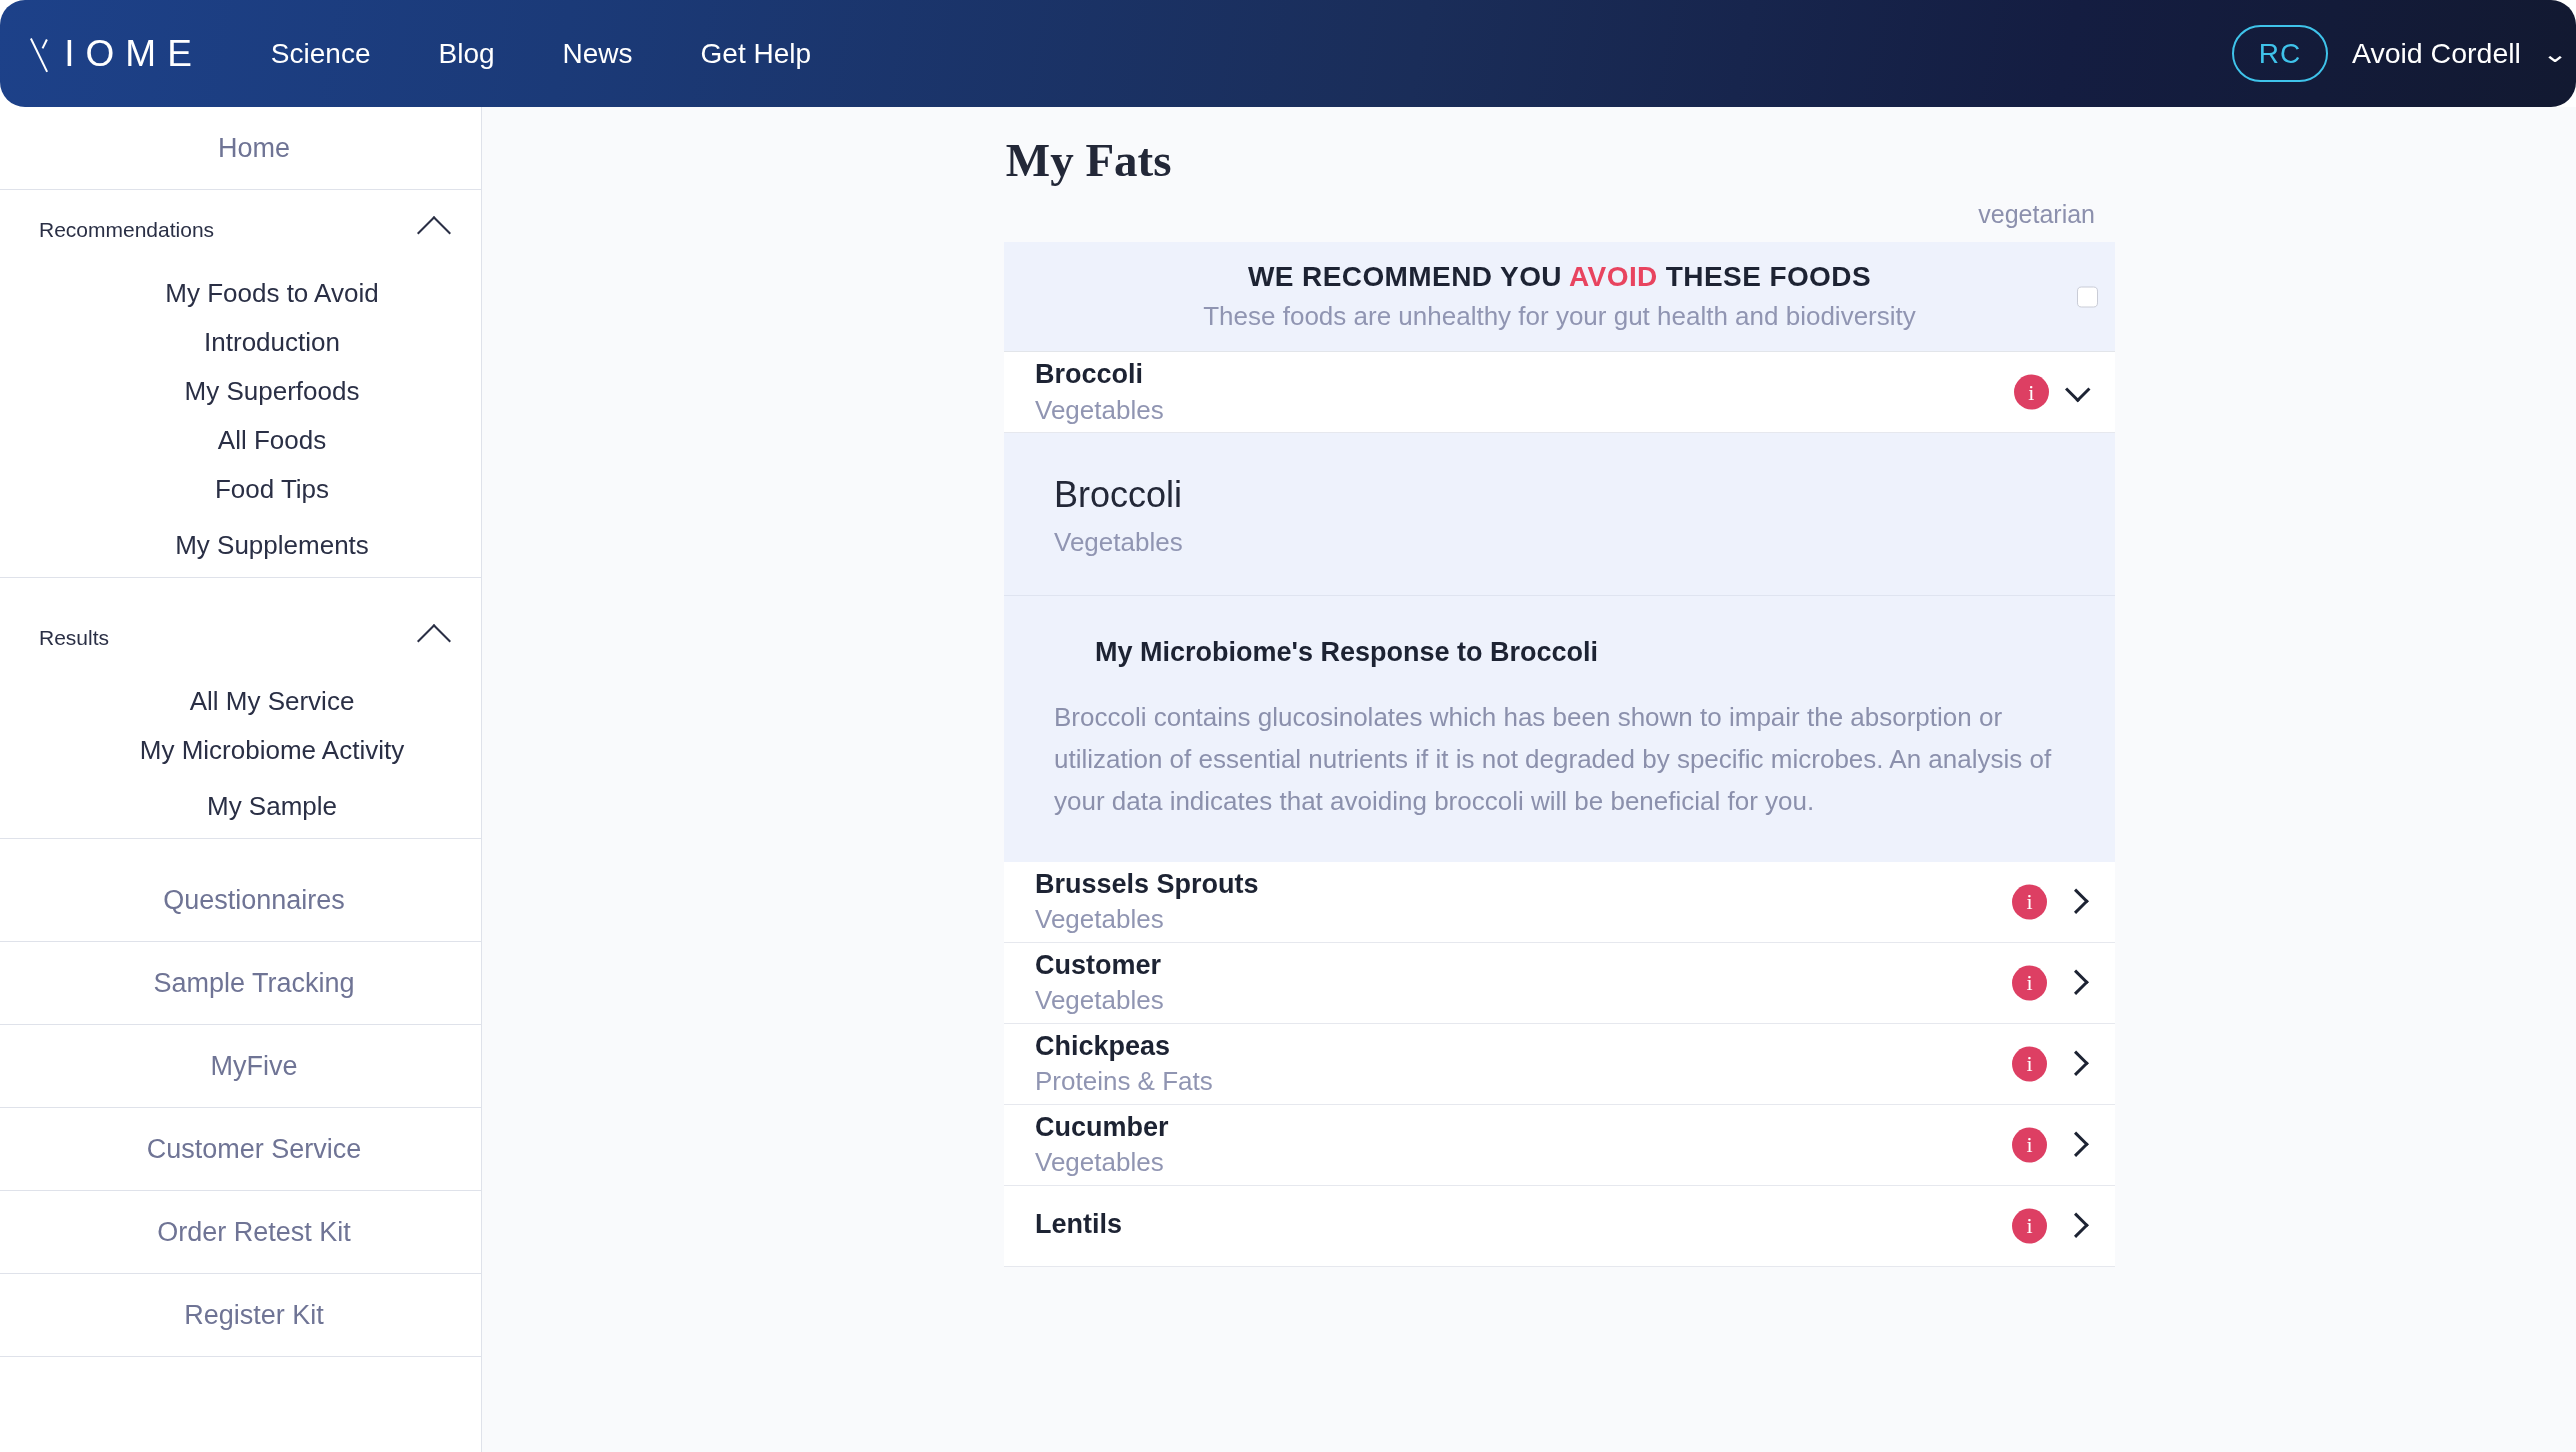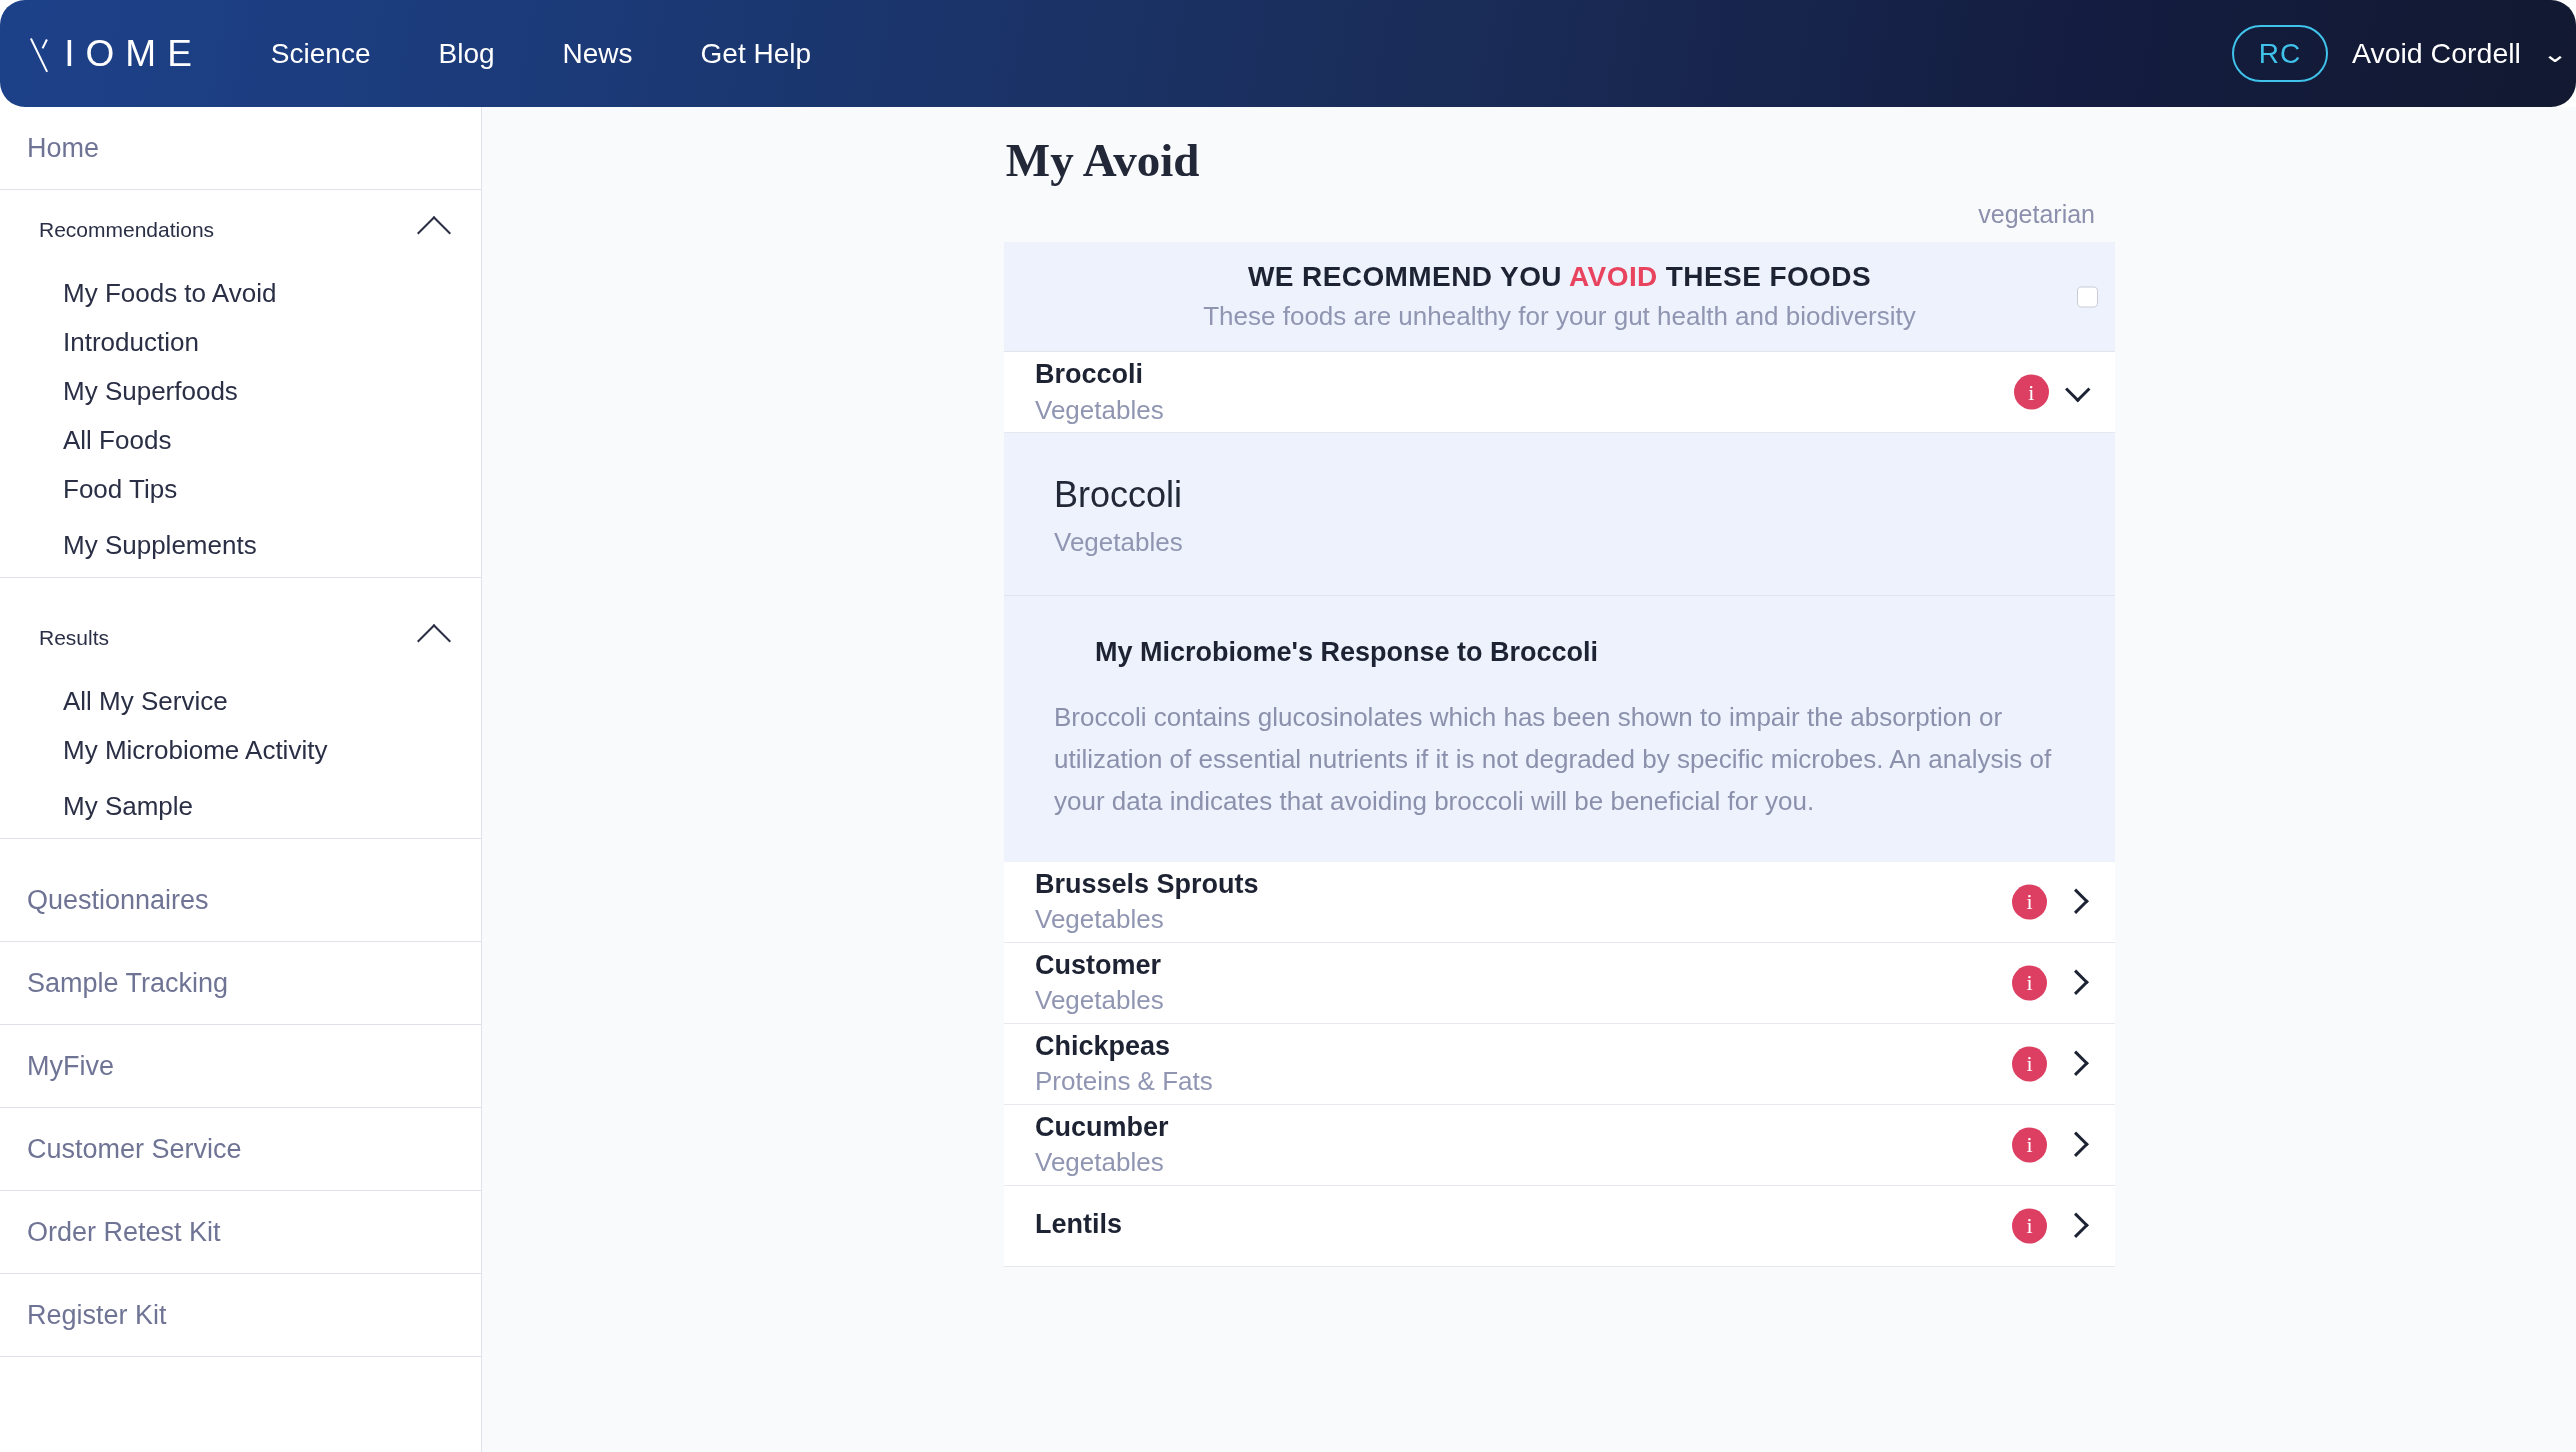--- a/index.html
+++ b/index.html
@@ -92,20 +92,21 @@
     background: #ffffff;
     border-right: 0.9px solid #dfe2ea;
     z-index: 20;
   }
   .side-row {
     position: relative;
     border-bottom: 0.9px solid #dfe2ea;
     display: flex; align-items: center;
     padding-left: 27px;
     height: 83px;
+    justify-content: center;
   }
   .side-row.top-level { color: #6f7495; font-size: 27px; }
   .side-group {
     border-bottom: none;
     height: 79px;
     color: #2a2f45;
     font-size: 21px;
     justify-content: space-between;
     padding-right: 35px;
     padding-left: 39px;
@@ -335,21 +336,21 @@
   <div class="side-row top-level">
     <span>Order Retest Kit</span>
   </div>
   <div class="side-row top-level">
     <span>Register Kit</span>
   </div>
 </div>
 
 <div class="content">
 
-  <div class="page-title">My Avoid</div>
+  <div class="page-title">My Fats</div>
   <div class="diet-tag">vegetarian</div>
 
   <div class="banner">
     <div class="banner-title"><span>WE RECOMMEND YOU </span><span class="avoid-word">AVOID</span><span> THESE FOODS</span></div>
     <div class="banner-sub">These foods are unhealthy for your gut health and biodiversity</div>
     <div class="banner-checkbox"></div>
   </div>
 
   <div class="food-row">
     <div class="texts">

